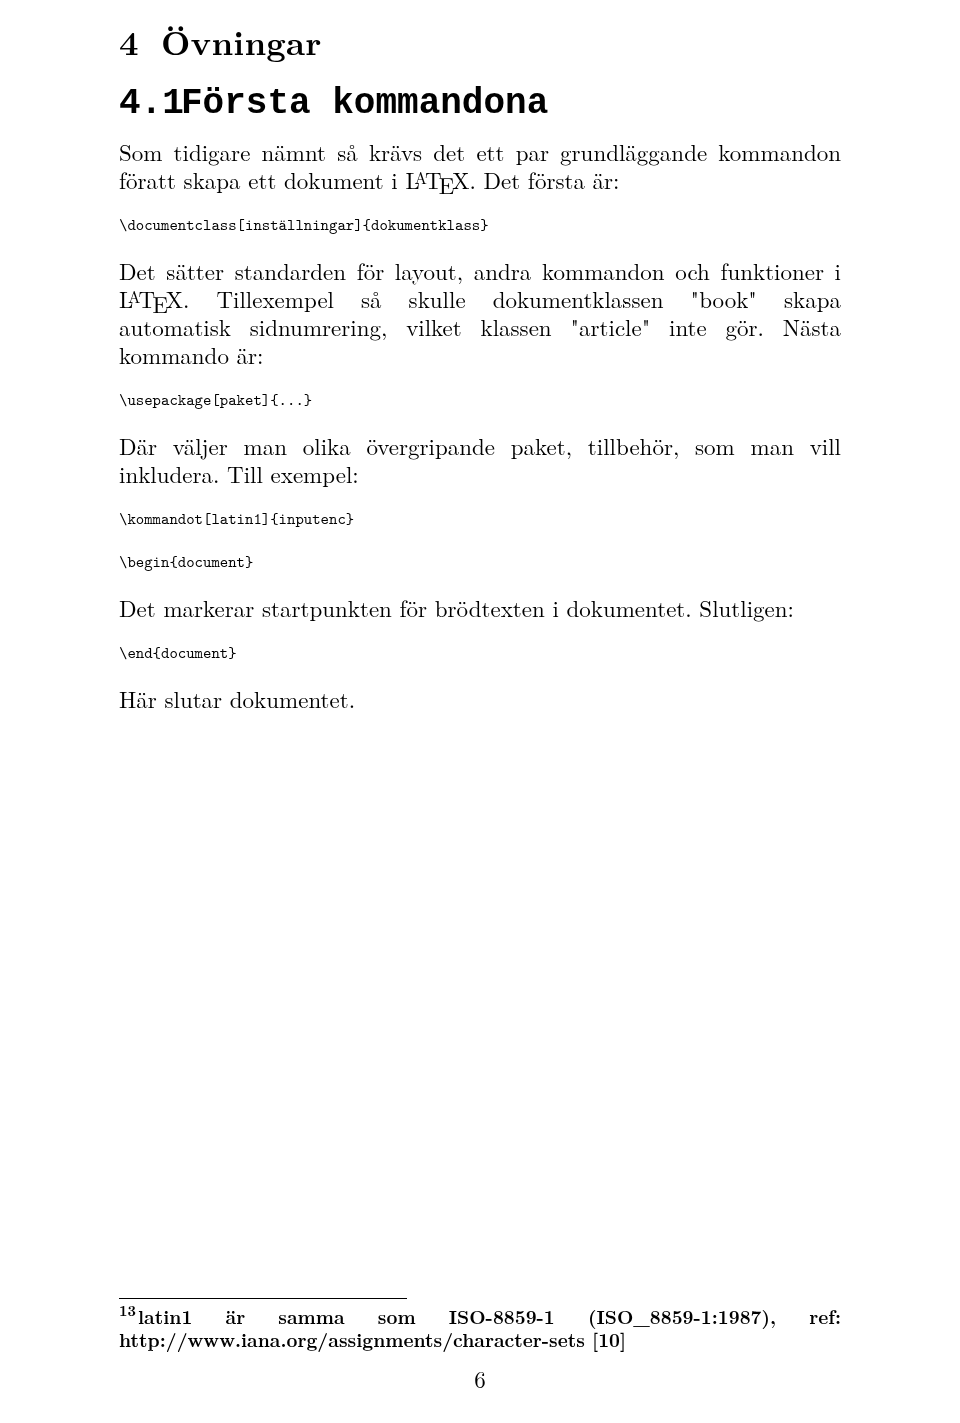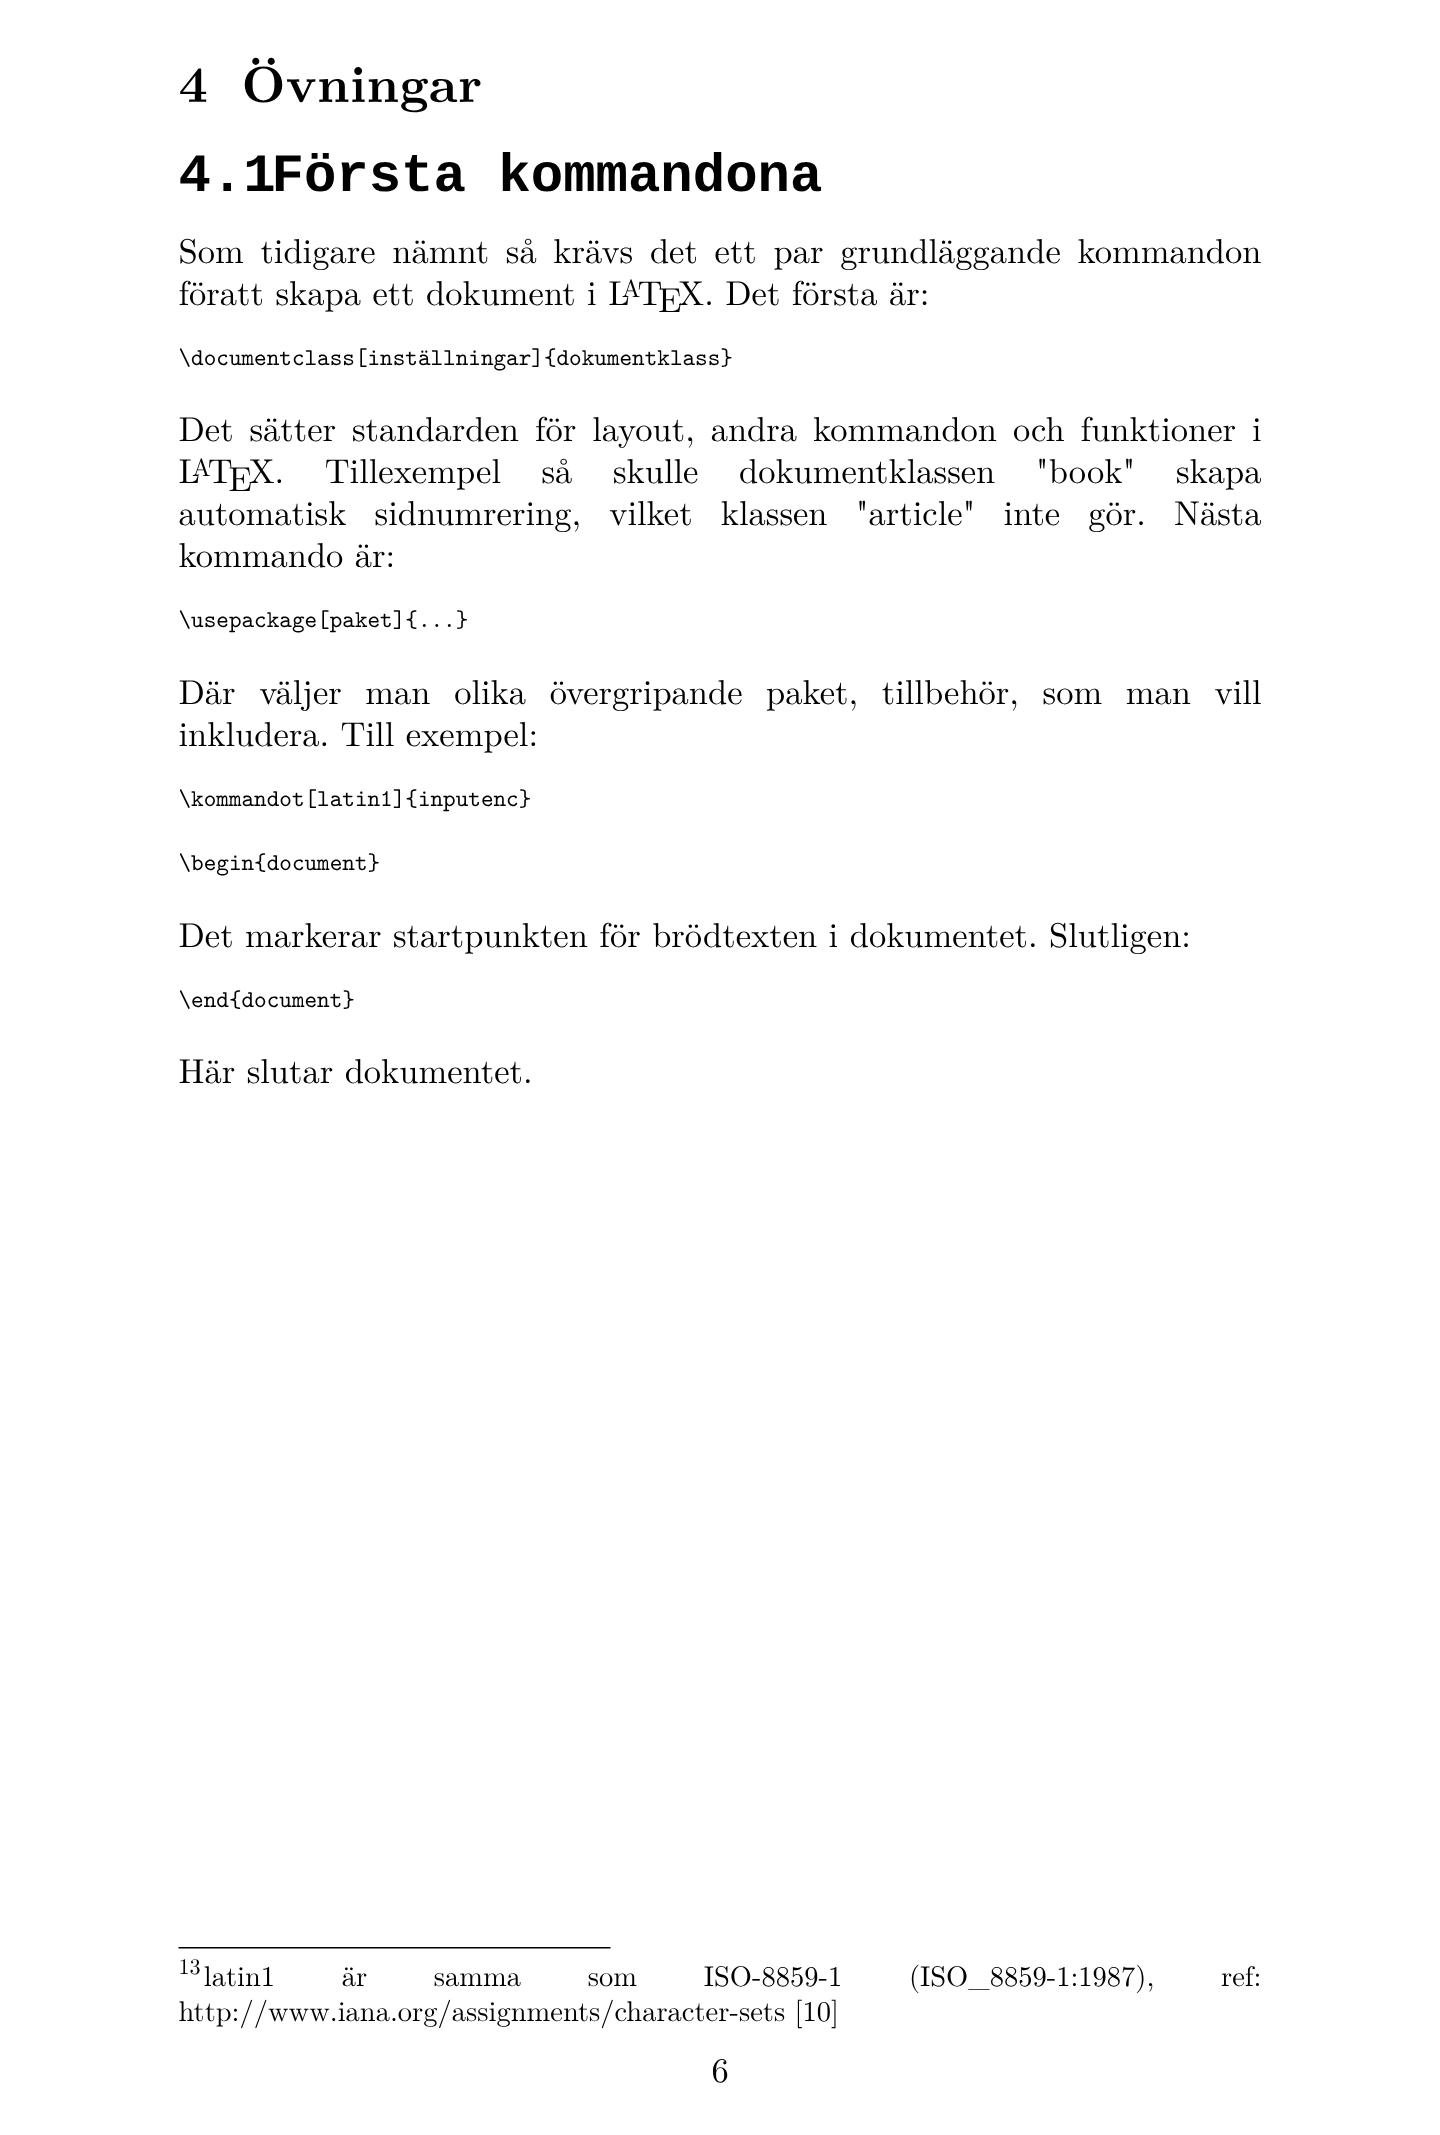--- a/index.html
+++ b/index.html
@@ -12,21 +12,21 @@
     position: relative;
     width: 960px;
     height: 1423px;
     background: #fff;
     font-family: "CMU Serif", "Latin Modern Roman", Georgia, "Times New Roman", serif;
     color: #000;
   }
   .content {
     position: absolute;
     left: 119px;
-    top: 30px;
+    top: 16px;
     width: 722px;
   }
   h1.section {
     font-size: 34px;
     font-weight: bold;
     margin: 0 0 18px 0;
     letter-spacing: 0.2px;
   }
   h2.subsection {
     font-size: 36px;
@@ -70,20 +70,21 @@
   sup.fn {
     font-size: 0.72em;
     vertical-align: super;
     line-height: 0;
   }
   .footnotes {
     position: absolute;
     left: 119px;
     width: 722px;
     bottom: 72px;
+    font-weight: bold;
   }
   .footrule {
     border: none;
     border-top: 1px solid #000;
     width: 288px;
     margin: 0 0 6px 0;
   }
   p.footnote {
     font-size: 19px;
     line-height: 1.22;

